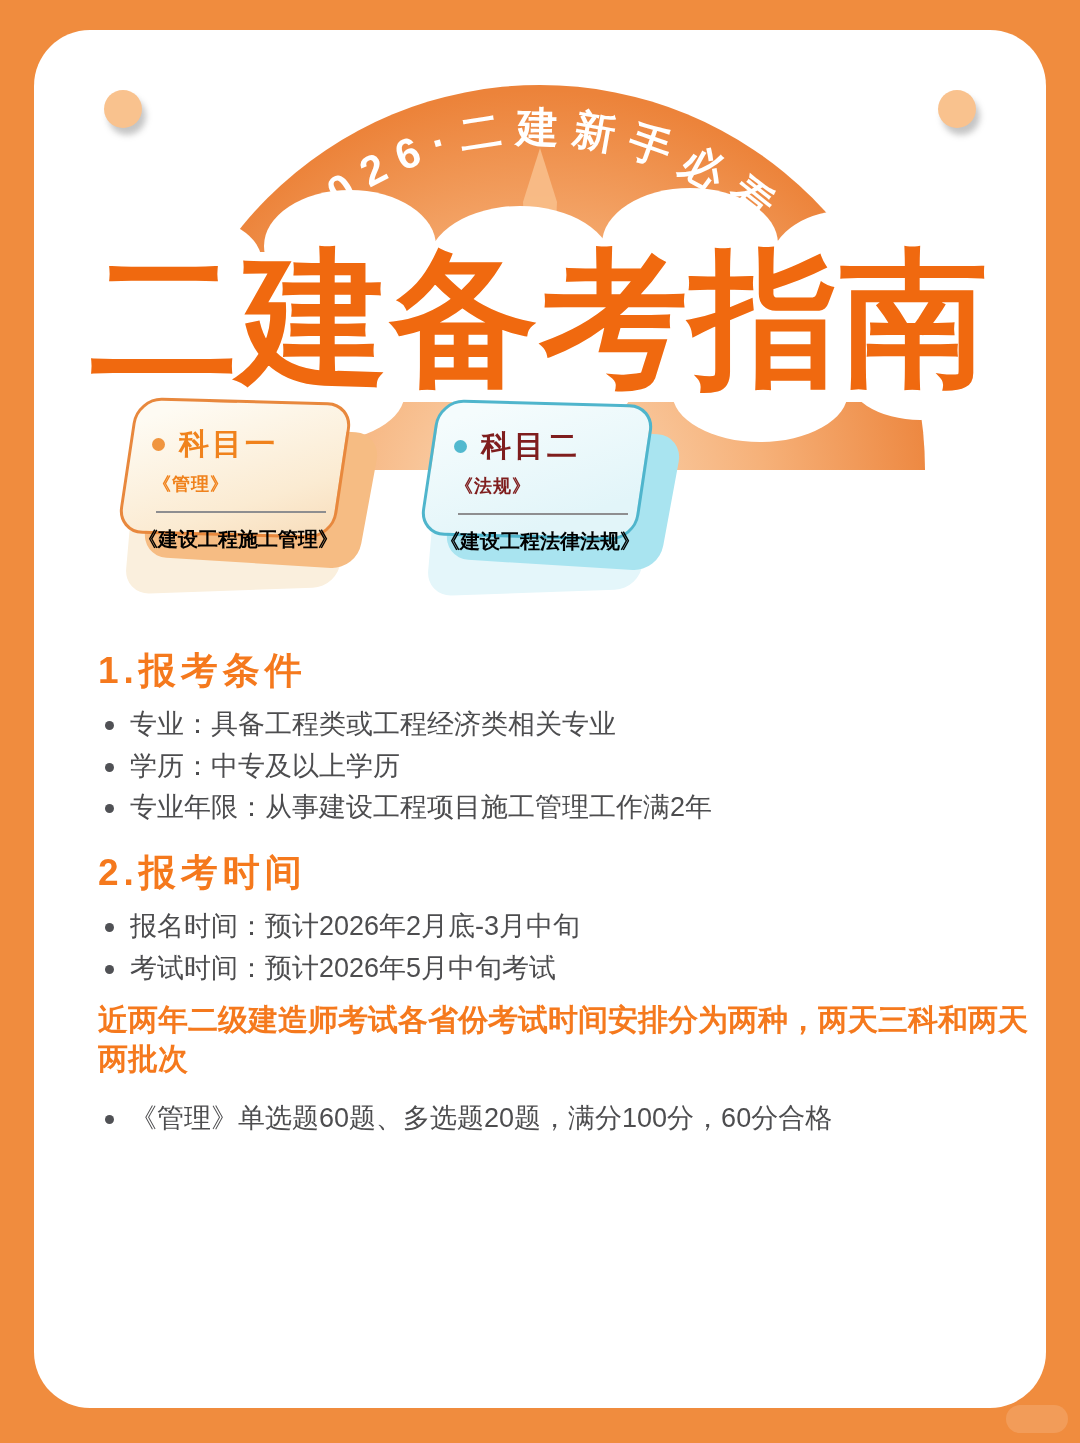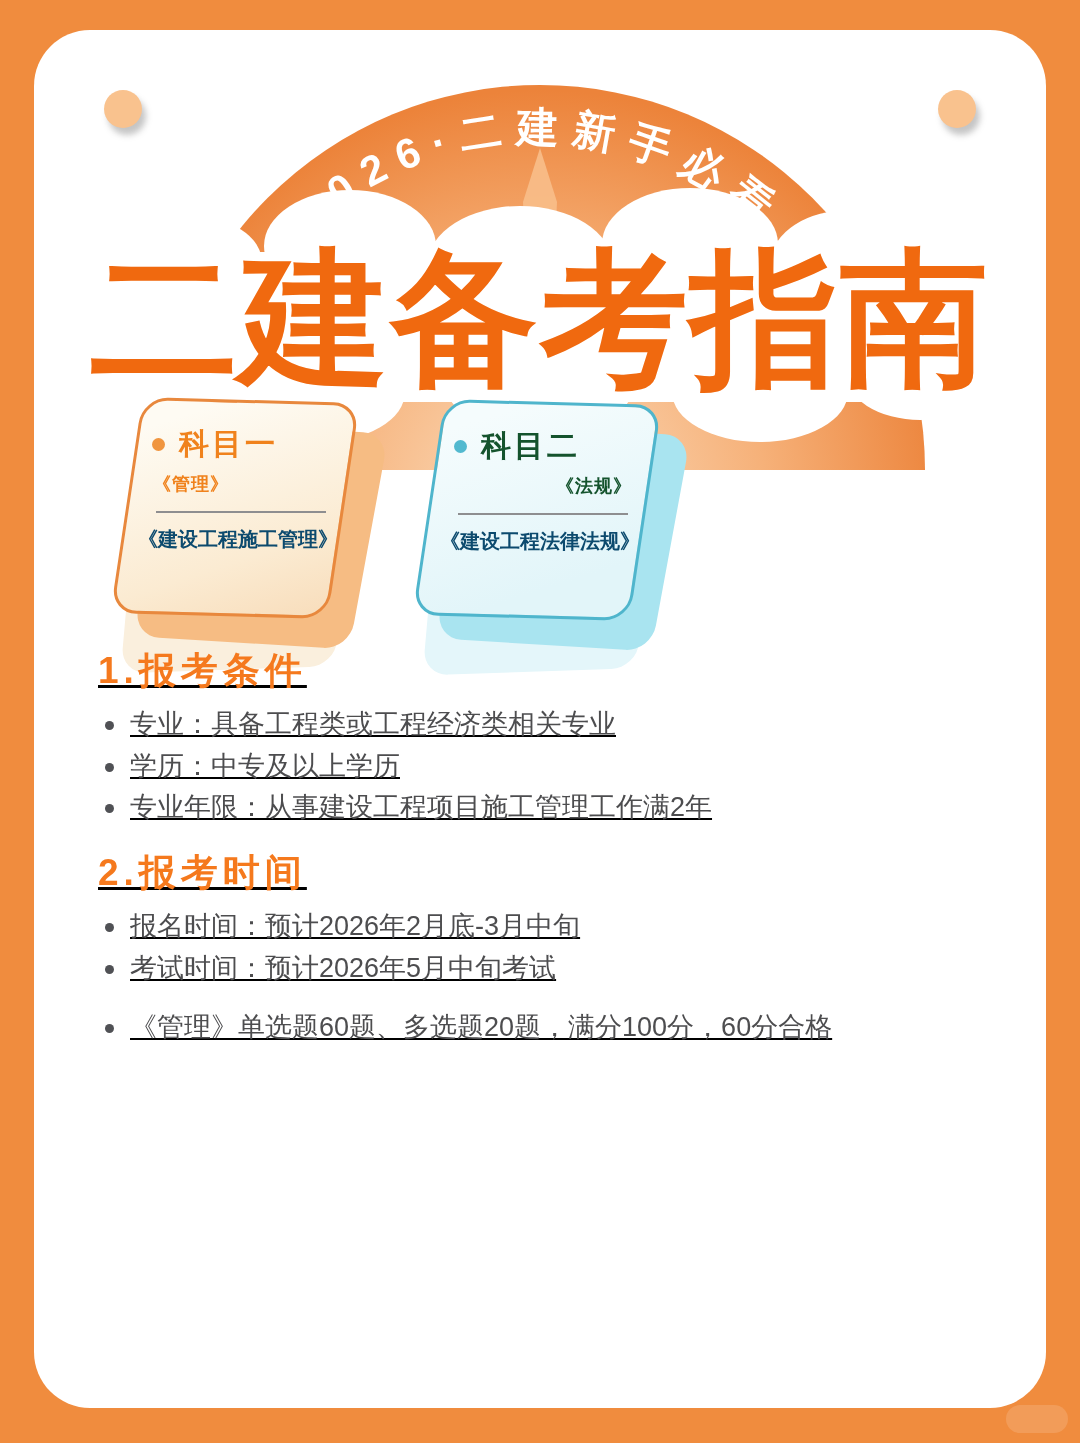--- a/index.html
+++ b/index.html
@@ -32,53 +32,53 @@
     fill:#ffffff;font-size:42px;font-weight:bold;letter-spacing:13px;
   }
   .big-title{
     fill:#F0690F;
     stroke:#ffffff;stroke-width:16px;stroke-linejoin:round;
     paint-order:stroke fill;
     font-size:148px;font-weight:bold;letter-spacing:2px;
   }
 
   
-  .card{position:absolute;width:218px;height:216px;}
+  .card{position:absolute;width:218px;height:136px;}
   .card .pale,.card .shadow,.card .bg{
     position:absolute;inset:0;border-radius:26px;
   }
   .card .pale{transform:translate(2px,56px) skewX(-7deg) rotate(-2deg) scale(.98);}
   .card .shadow{transform:translate(26px,27px) skewX(-7deg) rotate(3.5deg);}
   .card .bg{border:3px solid;transform:skewX(-7deg) rotate(1.5deg);}
   .card .content{position:relative;z-index:2;padding:24px 14px 0 26px;}
   .subject-line{display:flex;align-items:center;gap:14px;}
   .subject-dot{width:13px;height:13px;border-radius:50%;flex:0 0 auto;}
   .subject-label{font-size:30px;font-weight:800;letter-spacing:3px;}
   .subject-abbrev{font-size:18px;font-weight:800;margin:7px 0 0 1px;letter-spacing:1px;}
   .card .divider{height:2px;background:#8e8e90;width:170px;margin:15px 0 13px 4px;}
-  .subject-book{font-size:20px;font-weight:700;color:#0c4a6e;text-align:center;margin-left:-14px;letter-spacing:0px;white-space:nowrap;}
+  .subject-book{font-size:20px;font-weight:700;color:#000000;text-align:center;margin-left:-14px;letter-spacing:0px;white-space:nowrap;}
 
   .card-orange .bg{border-color:#E8883D;background:linear-gradient(160deg,#FEFBF3 10%,#FBEBD2 70%,#F8DDBB 100%);}
   .card-orange .shadow{background:#F6BC83;}
   .card-orange .pale{background:#FAEFDD;}
   .card-orange .subject-dot{background:#F0953F;}
   .card-orange .subject-label,.card-orange .subject-abbrev{color:#F0821C;}
 
   .card-cyan .bg{border-color:#4FB5CC;background:linear-gradient(160deg,#F5FCFD 10%,#E2F5F9 80%);}
   .card-cyan .shadow{background:#A9E4F0;}
   .card-cyan .pale{background:#E4F6FA;}
   .card-cyan .subject-dot{background:#52B9CF;}
-  .card-cyan .subject-label,.card-cyan .subject-abbrev{color:#14532d;text-align:right;}
+  .card-cyan .subject-label,.card-cyan .subject-abbrev{color:#7f1d1d;}
 
   
   .content-area{
     position:absolute;left:0;top:646px;right:0;
     padding:0 44px 0 96px;
   }
-  .section{margin-bottom:22px;text-decoration:underline;}
+  .section{margin-bottom:22px;}
   .section-heading{
     margin:0 0 10px 2px;
     font-size:37px;font-weight:800;color:#F5791D;letter-spacing:5px;
   }
   .bullet-list{list-style:none;margin:0;padding:0;}
   .bullet-list li{
     position:relative;padding-left:34px;margin:5px 0;
     font-size:27px;line-height:1.36;color:#4D4D4F;font-weight:500;
   }
   .bullet-list li::before{
@@ -180,20 +180,21 @@
         <li><span>专业年限：从事建设工程项目施工管理工作满2年</span></li>
       </ul>
     </div>
 
     <div class="section">
       <h2 class="section-heading">2.报考时间</h2>
       <ul class="bullet-list">
         <li><span>报名时间：预计2026年2月底-3月中旬</span></li>
         <li><span>考试时间：预计2026年5月中旬考试</span></li>
       </ul>
+      <div class="schedule-note">近两年二级建造师考试各省份考试时间安排分为两种，两天三科和两天两批次</div>
     </div>
 
 
     <div class="section">
       <ul class="bullet-list">
         <li><span>《管理》单选题60题、多选题20题，满分100分，60分合格</span></li>
 
       </ul>
     </div>
 

